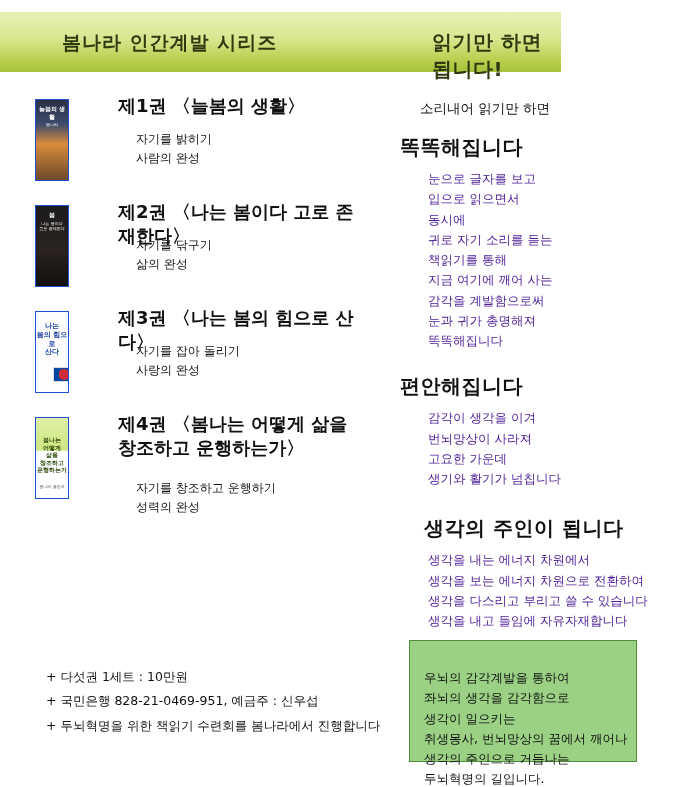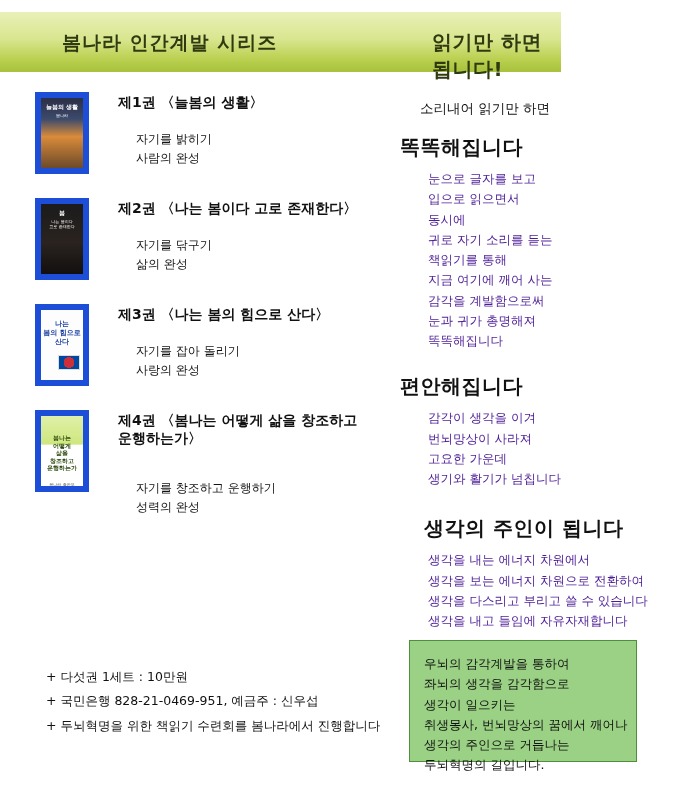--- a/index.html
+++ b/index.html
@@ -59,24 +59,24 @@
     width: 340px;
   }
   .book-row {
     position: relative;
     height: 100px;
     margin-bottom: 6px;
   }
   .cover {
     position: absolute;
     left: 5px;
-    top: 0;
-    width: 54px;
+    top: 7px;
+    width: 34px;
     height: 82px;
-    border: 6px solid #1d4ed8;
+    border: 1px solid #1d4ed8;
     box-sizing: border-box;
     overflow: hidden;
     font-size: 5px;
     line-height: 1.25;
     color: #ffffff;
     text-align: center;
   }
   .cover .cv-title {
     display: block;
     margin-top: 5px;
@@ -117,21 +117,21 @@
     width: 30px;
     height: 30px;
     border-radius: 50%;
     background: radial-gradient(circle at 50% 50%, #ffffff 0%, #f2b6d8 30%, #7c1247 70%, #2c0a1d 100%);
   }
 
   .book-title {
     position: absolute;
     left: 88px;
     top: 2px;
-    font-size: 14px;
+    font-size: 18px;
     font-weight: bold;
     color: #111111;
   }
   .book-lines {
     position: absolute;
     left: 106px;
     top: 38px;
     font-size: 12px;
     line-height: 1.55;
     color: #111111;
@@ -177,21 +177,21 @@
   
   .green-box {
     position: absolute;
     left: 409px;
     top: 640px;
     width: 228px;
     height: 122px;
     background: #9ad184;
     border: 1px solid #4f8f3c;
     box-sizing: border-box;
-    padding: 13px 0 0 14px;
+    padding: 27px 0 0 14px;
     font-size: 12.5px;
     line-height: 1.62;
     color: #111111;
   }
 </style>
 </head>
 <body>
 
 <div class="page">
 

